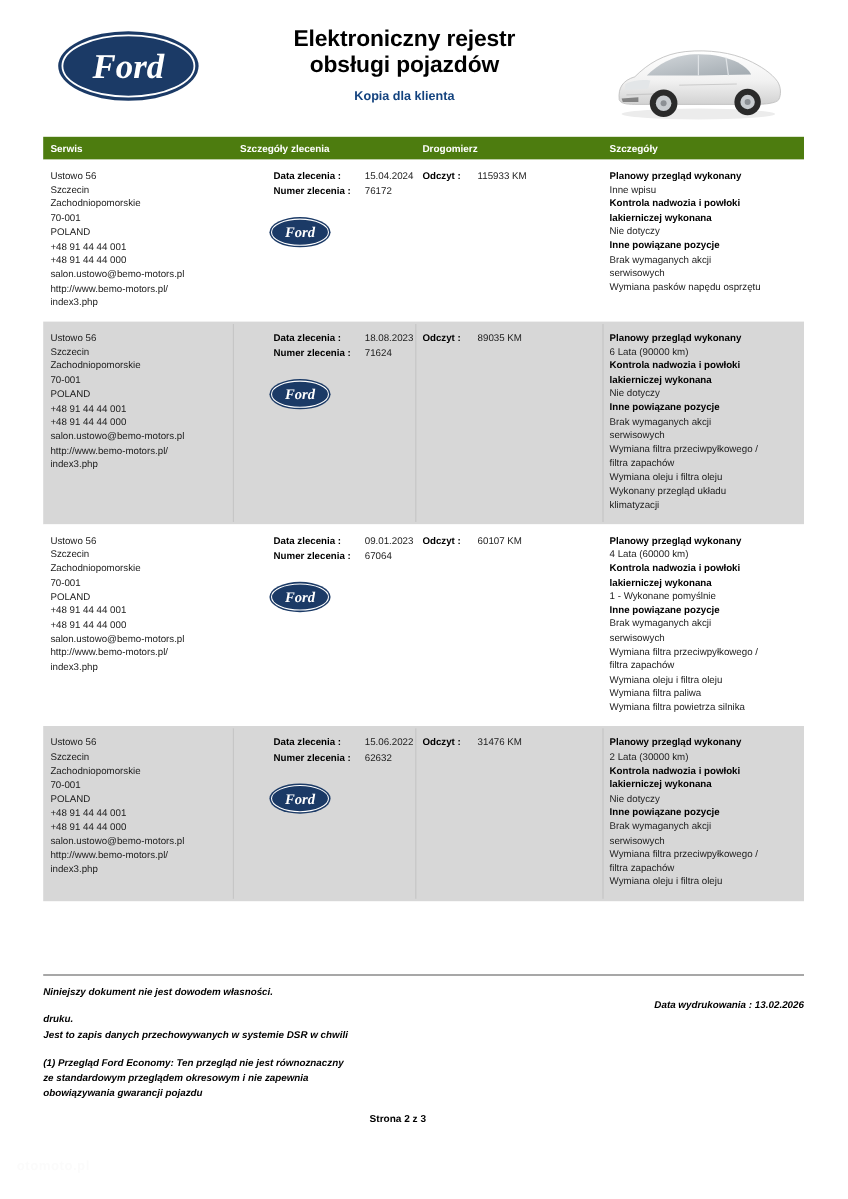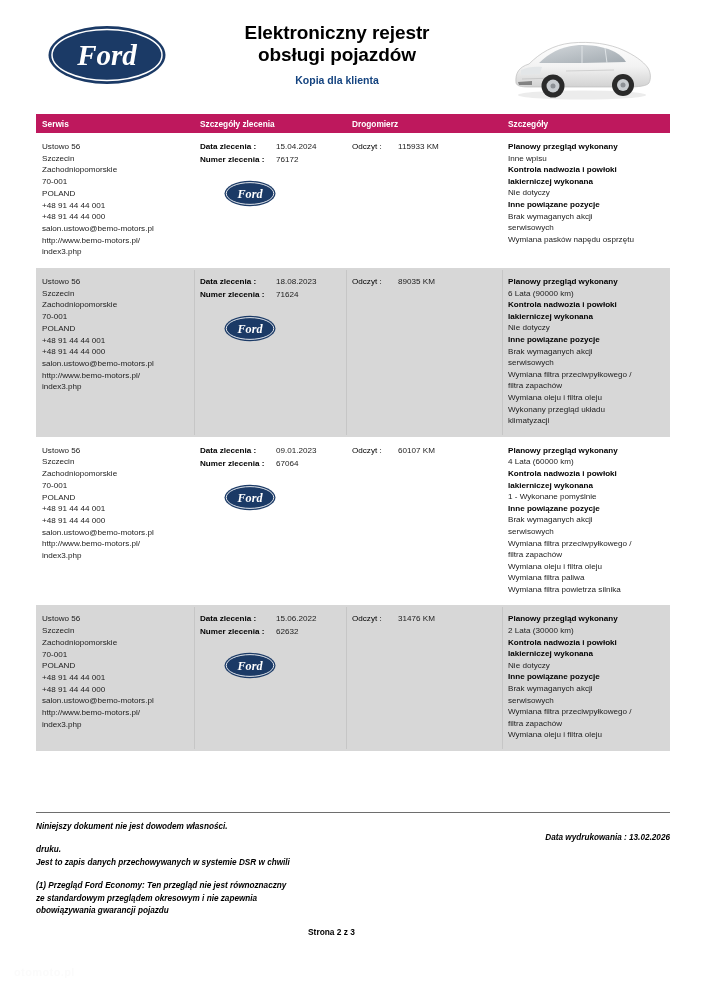--- a/index.html
+++ b/index.html
@@ -59,21 +59,21 @@
 
   
   .table-wrap {
     position: absolute;
     left: 36px;
     top: 114px;
     width: 634px;
   }
   .tbl-head {
     display: flex;
-    background: #be185d;
+    background: #4d7c0f;
     height: 19px;
     align-items: center;
   }
   .tbl-head .th {
     font-size: 8.3px;
     font-weight: bold;
     color: #ffffff;
     padding-left: 6px;
     box-sizing: border-box;
   }
@@ -116,37 +116,38 @@
     display: flex;
     font-size: 8.1px;
     line-height: 12px;
     margin-bottom: 1px;
   }
   .ord-label {
     font-weight: bold;
     width: 76px;
     flex: none;
     color: #000;
+    margin-left: 28px;
   }
   .ord-value { color: #1c1c1c; }
   .ord-logo {
     margin-top: 14px;
     margin-left: 16px;
     width: 68px;
     height: 27px;
   }
 
   
   .odo-row {
     display: flex;
     font-size: 8.1px;
     line-height: 12px;
   }
   .odo-label {
-    font-weight: normal;
+    font-weight: bold;
     width: 46px;
     flex: none;
   }
   .odo-value { color: #1c1c1c; }
 
   
   .det-b {
     font-size: 8.1px;
     line-height: 11.6px;
     font-weight: bold;

